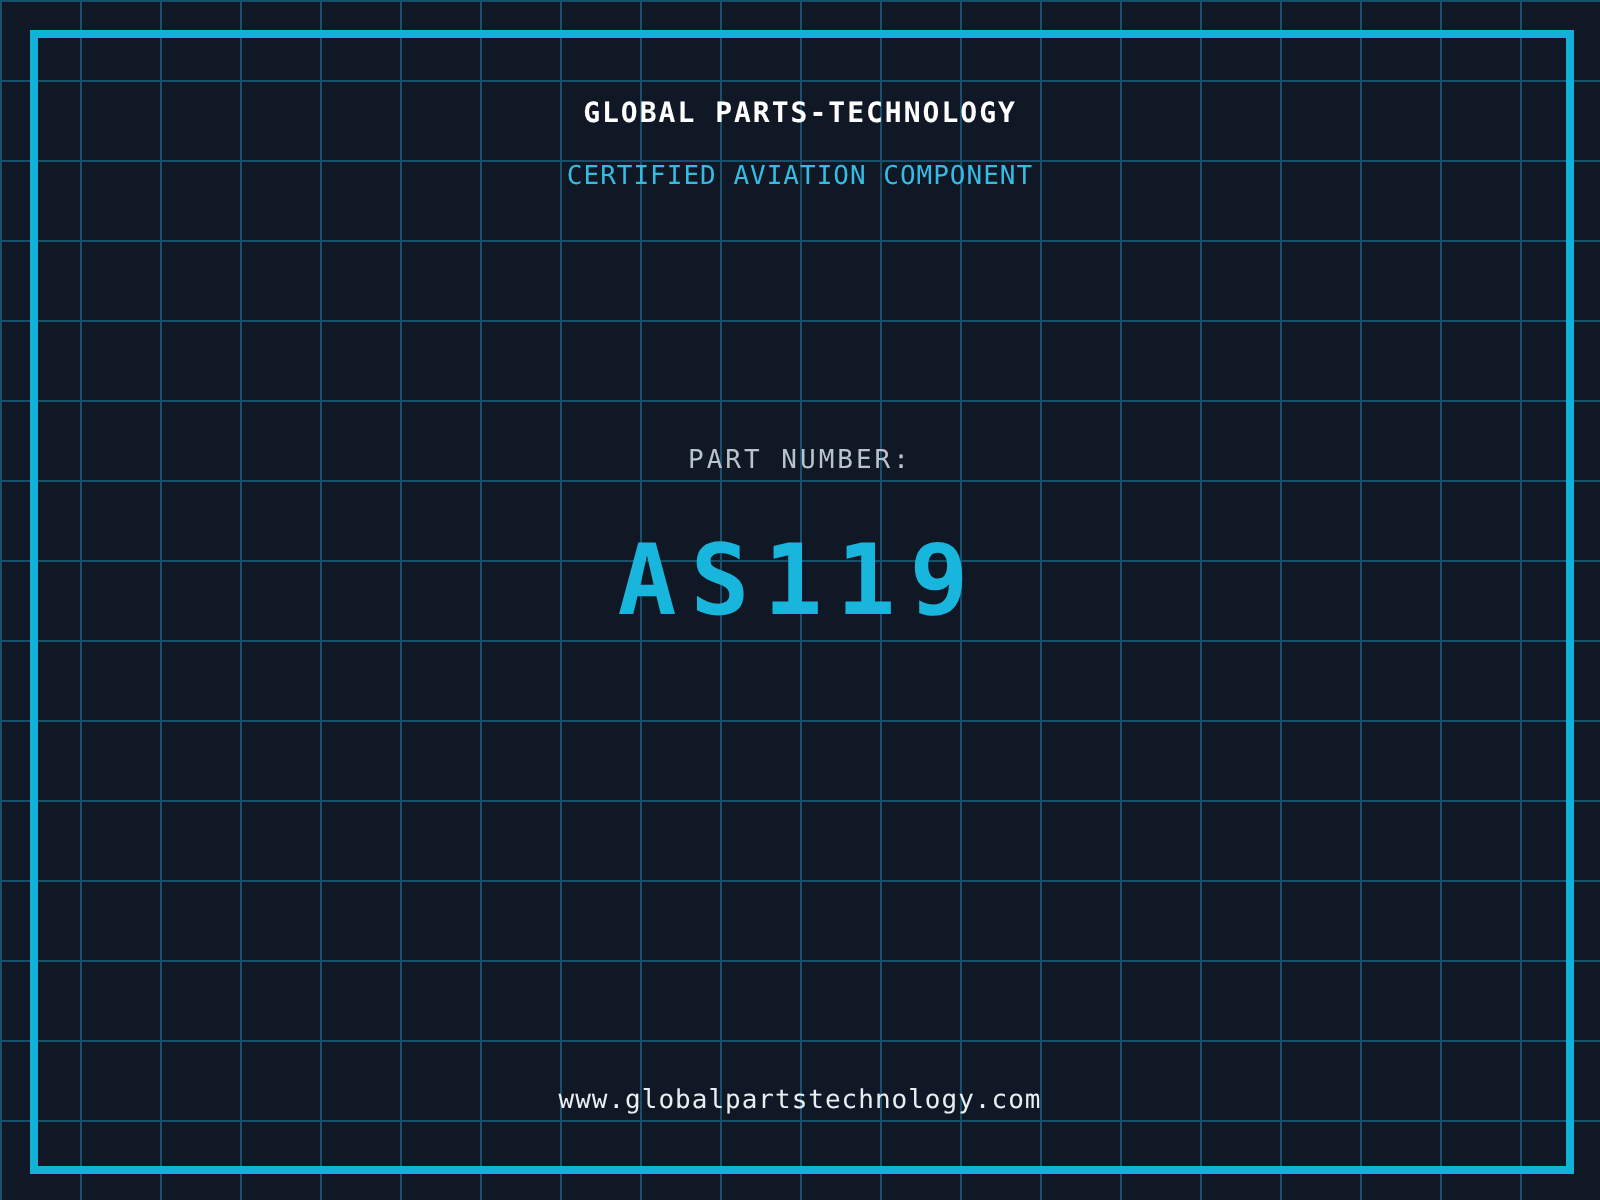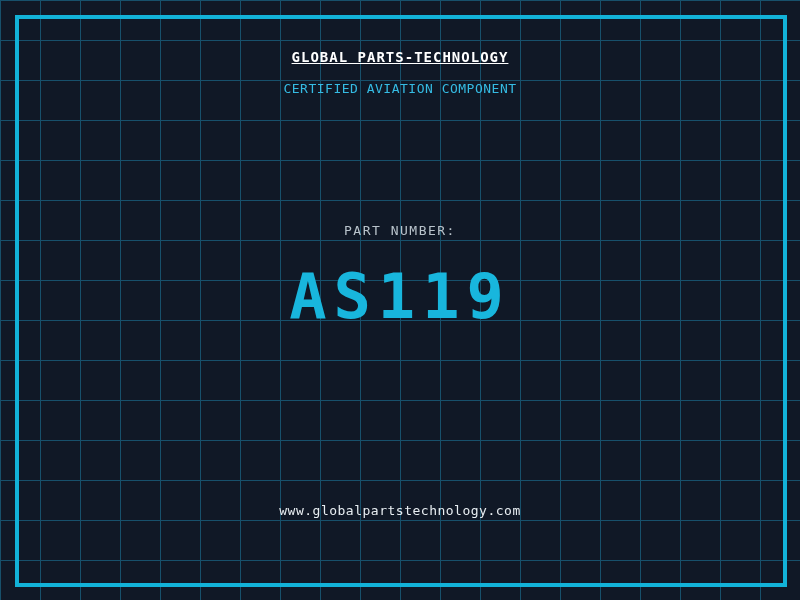--- a/index.html
+++ b/index.html
@@ -37,43 +37,42 @@
     text-align: center;
     line-height: 1;
     white-space: pre;
   }
   .company-title {
     top: 50px;
     font-size: 14px;
     font-weight: bold;
     letter-spacing: 1px;
     color: #ffffff;
-    text-decoration: underline;
   }
   .cert-subtitle {
     top: 82px;
     font-size: 13px;
     letter-spacing: 0.5px;
     color: #35bce4;
   }
   .part-label {
     top: 224px;
     font-size: 13px;
     letter-spacing: 1.5px;
     color: #b9c3cb;
   }
   .part-number {
     top: 266px;
-    font-size: 62px;
+    font-size: 49px;
     font-weight: bold;
     letter-spacing: 7px;
     color: #18b6dd;
   }
   .site-url {
-    top: 504px;
+    top: 544px;
     font-size: 13px;
     letter-spacing: 0.5px;
     color: #e8eef2;
   }
 </style>
 </head>
 <body>
 
 <div class="page">
   <div class="frame"></div>

